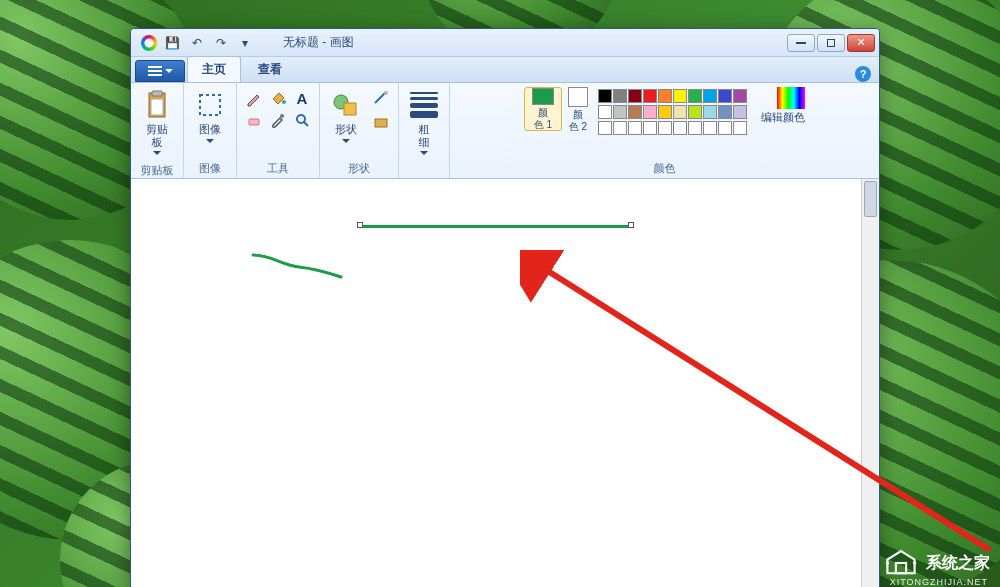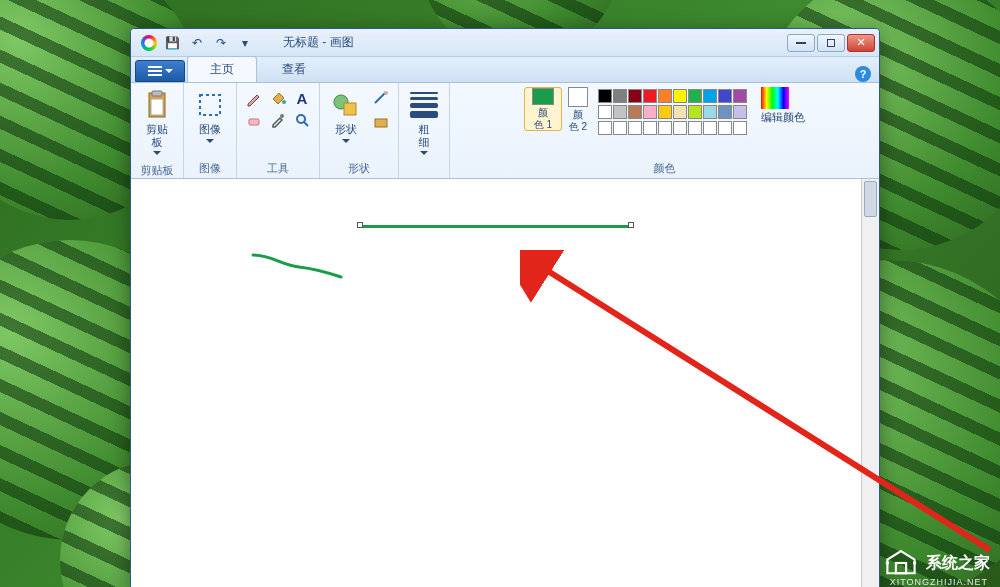--- a/index.html
+++ b/index.html
@@ -46,21 +46,21 @@
   .win-btn.close{ background:linear-gradient(#e98,#c43); color:#fff; border-color:#a33;}
   .win-btn .sq{width:8px;height:8px;border:1px solid #345;}
   .win-btn .dash{width:10px;height:0;border-top:2px solid #345;}
 
   
   .tabsrow { height:26px; background:linear-gradient(#e3eefb,#cfe0f3); display:flex; align-items:flex-end; padding-left:4px; border-bottom:1px solid #a9c1db;}
   .filebtn { width:50px;height:22px; background:linear-gradient(#3f7ecf,#1d5aa8); border:1px solid #164a8b; border-radius:3px 3px 0 0;
     display:flex;align-items:center;justify-content:center; color:#fff; gap:3px;}
   .filebtn .bars{width:14px;height:10px;background:repeating-linear-gradient(#fff 0 2px, transparent 2px 4px);}
   .filebtn .drop{border:4px solid transparent;border-top-color:#fff; transform:translateY(2px);}
-  .tab { padding:4px 22px; color:#2a4b7c; border:1px solid transparent; border-bottom:none; margin-left:2px;}
+  .tab { padding:4px 14px; color:#2a4b7c; border:1px solid transparent; border-bottom:none; margin-left:2px;font-weight:bold;}
   .tab.active { background:#f4f9ff; border-color:#a9c1db; border-radius:3px 3px 0 0; color:#2a4b7c;}
   .help { margin-left:auto; margin-right:8px; width:16px;height:16px;border-radius:50%;background:#2a8be0;color:#fff;display:flex;align-items:center;justify-content:center;font-size:11px;font-weight:bold;}
 
   
   .ribbon { height:96px; background:linear-gradient(#f4f9ff,#eaf2fc); border-bottom:1px solid #a9c1db; display:flex; }
   .group { border-right:1px solid #c4d5e8; display:flex; flex-direction:column; align-items:center; padding:4px 6px 0;}
   .group-label { font-size:11px; color:#4a6a94; margin-top:auto; padding:2px 0;}
   .vstack{display:flex;flex-direction:column;align-items:center;}
   .big-btn { display:flex;flex-direction:column;align-items:center; gap:2px; padding:2px 4px; border-radius:3px;}
   .big-ico{width:32px;height:32px;display:flex;align-items:center;justify-content:center;}
@@ -75,21 +75,21 @@
   .swatch{width:20px;height:20px;border:1px solid #888;}
   .color1-box{width:38px;height:44px;border:1px solid #e0b64a;background:#fff3d0;border-radius:3px;display:flex;flex-direction:column;align-items:center;justify-content:center;gap:2px;}
   .color1-box .sw{width:22px;height:22px;border:1px solid #888;}
   .color2-box{display:flex;flex-direction:column;align-items:center;gap:2px;}
 
   .palette{display:flex;flex-direction:column;gap:2px;margin:2px 4px 0;}
   .pal-row{display:flex;gap:1px;}
   .pal-cell{width:14px;height:14px;border:1px solid #888;}
   .pal-cell.empty{background:#fff;}
 
-  .editcolor{display:flex;flex-direction:column;align-items:flex-start;gap:2px;margin-left:4px;}
+  .editcolor{display:flex;flex-direction:column;align-items:flex-end;gap:2px;margin-left:4px;}
   .rainbow{width:28px;height:22px;background:linear-gradient(90deg,#f00,#ff0,#0f0,#0ff,#00f,#f0f);}
 
   
   .canvas-wrap{flex:1;display:flex;background:#fff;position:relative;overflow:hidden;}
   .canvas{flex:1;position:relative;background:#fff;}
   .vscroll{width:18px;background:#f0f0f0;border-left:1px solid #ccc;position:relative;}
   .vthumb{position:absolute;left:2px;right:2px;top:2px;height:36px;background:#cfd8e3;border:1px solid #9ab;border-radius:2px;}
 
   .greenline{position:absolute;left:230px;top:46px;width:270px;height:3px;background:#1a9c4a;}
   .handle{position:absolute;width:6px;height:6px;background:#fff;border:1px solid #555;}

